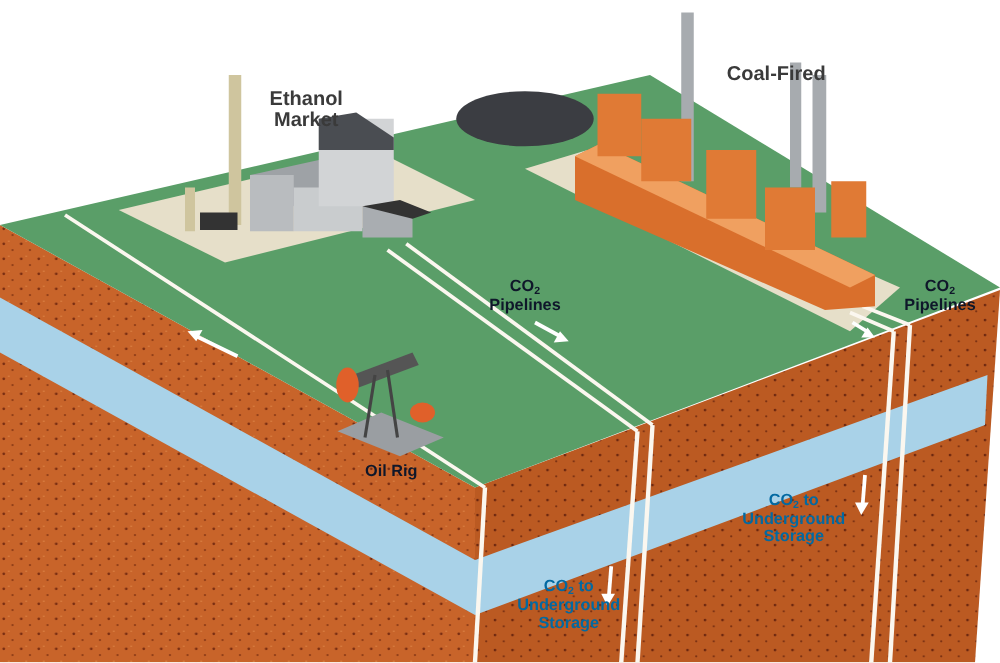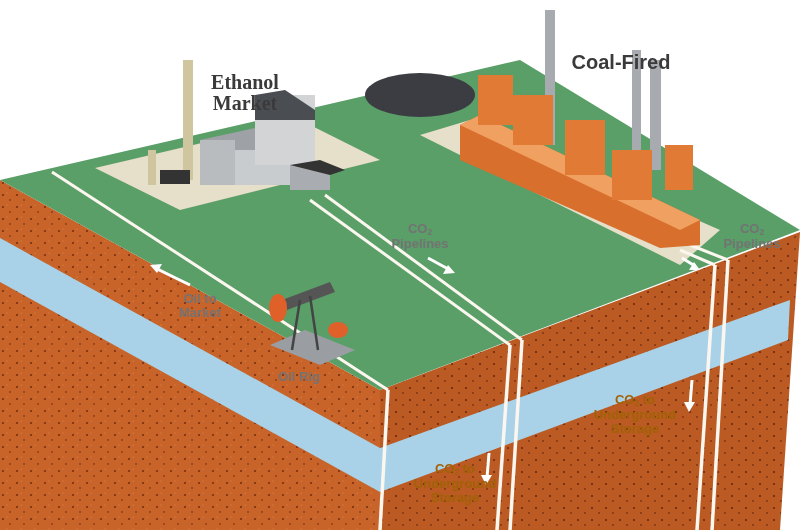--- a/index.html
+++ b/index.html
@@ -1,21 +1,21 @@
 <!DOCTYPE html>
 <html><head>
 <meta charset="utf-8">
 <style>
   html, body { margin: 0; padding: 0; background: #ffffff; }
   #stage { position: relative; width: 800px; height: 530px; overflow: hidden; background: #ffffff; }
   svg { position: absolute; left: 0; top: 0; }
   .lbl { position: absolute; font-family: "Liberation Sans", sans-serif; font-weight: bold; text-align: center; line-height: 1.05; }
-  .lbl.dark { color: #3a3a3a; font-size: 20px; }
-  .lbl.light { color: #737373; font-size: 13px; }
-  .lbl.sub { color: #a16207; font-size: 13px; }
+  .lbl.dark { color: #3a3a3a; font-size: 16px; }
+  .lbl.light { color: #0f172a; font-size: 13px; }
+  .lbl.sub { color: #0369a1; font-size: 13px; }
   sub { font-size: 0.65em; vertical-align: -0.25em; }
 </style>
 </head>
 <body>
 
 <div id="stage">
 <svg width="800" height="530" viewBox="0 0 800 530">
   <defs>
     <pattern id="dots" width="14" height="12" patternUnits="userSpaceOnUse">
       <rect width="14" height="12" fill="#c8642a"></rect>
@@ -105,40 +105,36 @@
     <polygon points="455,273 443,274 448,265" stroke="none"></polygon>
     <line x1="682" y1="258" x2="695" y2="266"></line>
     <polygon points="700,270 689,270 694,262" stroke="none"></polygon>
     <line x1="692" y1="380" x2="690" y2="405"></line>
     <polygon points="689,412 684,402 695,402" stroke="none"></polygon>
     <line x1="489" y1="453" x2="487" y2="478"></line>
     <polygon points="486,485 481,475 492,475" stroke="none"></polygon>
   </g>
 </svg>
 
-<div class="lbl dark" style="left:200px; top:72px; width:90px;font-family:Liberation Serif, serif;">
+<div class="lbl dark" style="left:200px; top:72px; width:90px;">
   <div>Ethanol</div>
   <div>Market</div>
 </div>
 <div class="lbl dark" style="left:556px; top:52px; width:130px;">
   <div>Coal-Fired</div>
 </div>
 <div class="lbl light" style="left:380px; top:222px; width:80px;">
   <div><span>CO</span><sub>2</sub></div>
   <div>Pipelines</div>
 </div>
 <div class="lbl light" style="left:712px; top:222px; width:80px;">
   <div><span>CO</span><sub>2</sub></div>
   <div>Pipelines</div>
 </div>
-<div class="lbl light" style="left:160px; top:292px; width:80px;">
-  <div>Oil to</div>
-  <div>Market</div>
-</div>
-<div class="lbl light" style="left:264px; top:370px; width:70px;">
+<div class="lbl light" style="left:278px; top:370px; width:70px;">
   <div>Oil Rig</div>
 </div>
 <div class="lbl sub" style="left:585px; top:393px; width:100px;">
   <div><span>CO</span><sub>2</sub><span> to</span></div>
   <div>Underground</div>
   <div>Storage</div>
 </div>
 <div class="lbl sub" style="left:405px; top:462px; width:100px;">
   <div><span>CO</span><sub>2</sub><span> to</span></div>
   <div>Underground</div>

